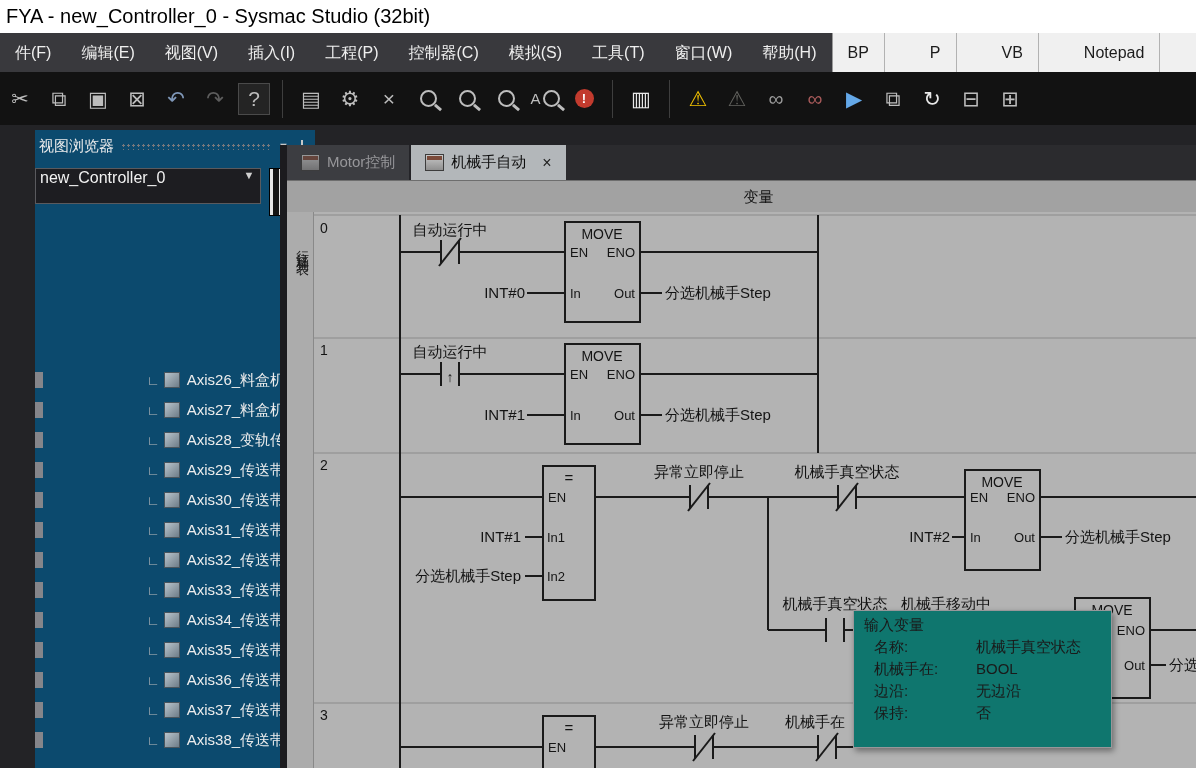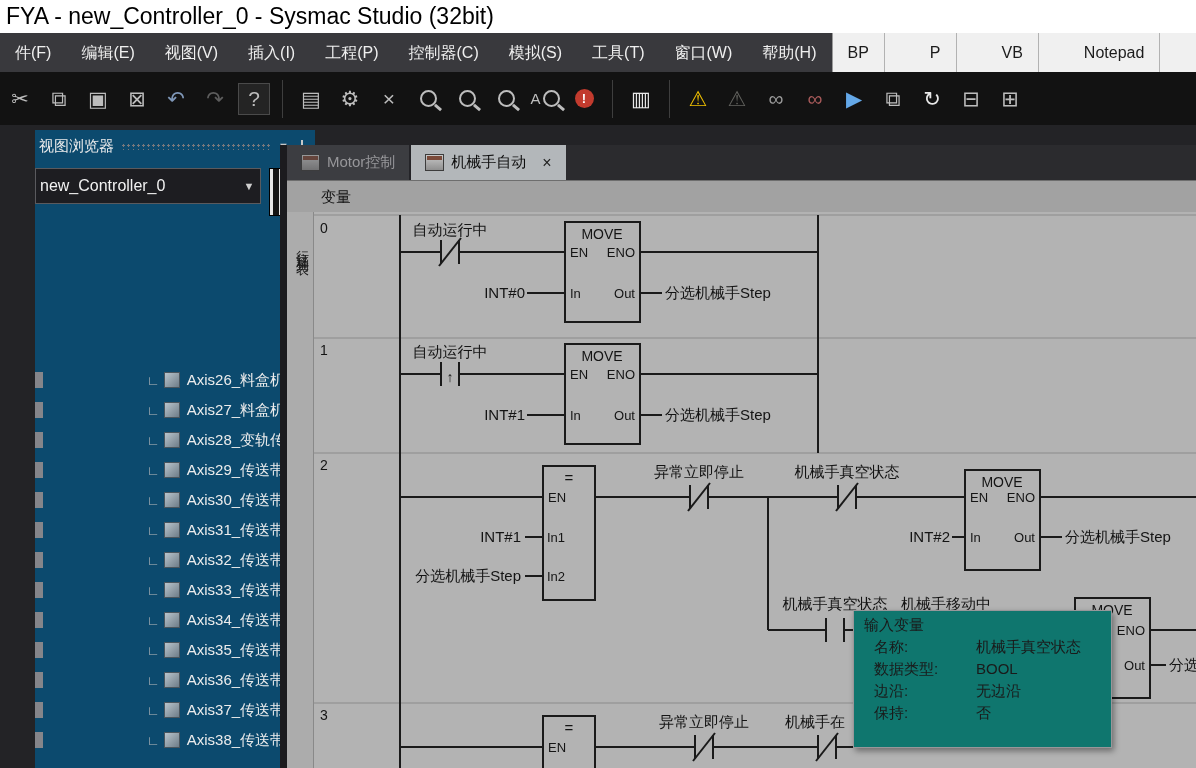--- a/index.html
+++ b/index.html
@@ -1,20 +1,20 @@
 <!DOCTYPE html>
 <html><head>
 <meta charset="utf-8">
 <style>
   html,body{margin:0;padding:0;}
   body{width:1196px;height:768px;overflow:hidden;position:relative;background:#232326;
        font-family:"Liberation Sans","DejaVu Sans",sans-serif;}
   
   .title-bar{position:absolute;top:0;left:0;right:0;height:33px;background:#ffffff;color:#000;
-             font-size:23px;line-height:33px;padding-left:6px;white-space:nowrap;}
+             font-size:20px;line-height:33px;padding-left:6px;white-space:nowrap;}
   
   .menu-bar{position:absolute;top:33px;left:0;right:0;height:39px;background:#39393d;display:flex;align-items:stretch;}
   .menu-item{color:#efefef;font-size:16px;line-height:39px;padding:0 15px;white-space:nowrap;}
   .menu-spacer{flex:1;}
   .menu-buttons{display:flex;background:#f0f0f0;border-left:1px solid #9a9a9a;gap:30px;}
   .menu-button{color:#1c1c1c;font-size:16px;line-height:39px;padding:0 15px;border-right:1px solid #b2b2b2;white-space:nowrap;}
   
   .toolbar{position:absolute;top:72px;left:0;right:0;height:53px;background:#121212;display:flex;align-items:center;gap:7px;padding:0 4px;}
   .tb-icon{width:32px;height:34px;display:flex;align-items:center;justify-content:center;font-size:21px;color:#bdbdbd;flex:none;}
   .tb-btn{border:1px solid #4a4a4a;background:#242424;width:30px;height:30px;}
@@ -30,37 +30,37 @@
   .left-panel{position:absolute;top:130px;left:0;width:280px;bottom:0;background:#0c4a6e;overflow:hidden;margin-left:35px;}
   .splitter{position:absolute;top:145px;left:280px;width:7px;bottom:0;background:#1b1b1e;}
   .panel-header{height:32px;display:flex;align-items:center;gap:7px;color:#ececec;font-size:15px;padding:0 8px 0 4px;}
   .dotted-fill{flex:1;height:7px;background-image:radial-gradient(#78787c 1px,transparent 1.3px);background-size:5px 5px;}
   .hdr-arrow{color:#c8c8c8;font-size:11px;}
   .pin-icon{width:11px;height:13px;position:relative;}
   .pin-icon::before{content:"";position:absolute;left:5px;top:0;width:2px;height:9px;background:#c8c8c8;}
   .pin-icon::after{content:"";position:absolute;left:1px;bottom:1px;width:10px;height:2px;background:#c8c8c8;}
   .controller-row{display:flex;align-items:flex-start;gap:8px;margin:6px 0 0 0;height:48px;}
   .controller-dd{width:224px;height:34px;background:#1d1d21;border:1px solid #5a5a5e;color:#f2f2f2;font-size:16px;
-                 display:flex;align-items:center;}
+                 display:flex;align-items:flex-start;}
   .controller-dd .dd-label{flex:1;padding-left:4px;white-space:nowrap;overflow:hidden;}
   .dd-arrow{width:22px;text-align:center;color:#cfcfcf;font-size:11px;}
   .stripes-icon{width:40px;height:46px;background:repeating-linear-gradient(90deg,#e6e6e6 0 3px,#141414 3px 9px);
                 border:1px solid #000;position:relative;}
   .stripes-icon::after{content:"";position:absolute;right:2px;bottom:2px;width:6px;height:6px;background:#c03a2c;}
   .tree{position:absolute;top:235px;left:0;right:14px;bottom:0;overflow:hidden;}
   .tree-row{height:30px;display:flex;align-items:center;color:#ececec;font-size:15px;white-space:nowrap;position:relative;}
   .edge-sq{position:absolute;left:0;top:7px;width:8px;height:16px;background:#85858a;}
   .lvl-axis{padding-left:112px;}
   .tree-elbow{color:#bdbdbd;font-size:13px;margin-right:4px;}
   .tree-icon{width:14px;height:14px;background:linear-gradient(135deg,#b9c4cc,#6e7d88);border:1px solid #49555d;margin-right:7px;flex:none;}
   .vscroll{position:absolute;top:235px;right:0;width:14px;bottom:0;background:#28282b;}
   .vscroll .arrow{height:16px;text-align:center;color:#909094;font-size:9px;line-height:16px;}
   .vscroll .thumb{position:absolute;left:2px;right:2px;top:215px;height:190px;background:#707075;}
   
-  .main{position:absolute;left:287px;top:145px;right:0;bottom:0;background:#84cc16;}
+  .main{position:absolute;left:287px;top:145px;right:0;bottom:0;background:#84cc16;text-align:center;}
   .tab-bar{height:35px;display:flex;background:#2b2b2e;}
   .tab{display:flex;align-items:center;gap:7px;padding:0 14px;font-size:15px;}
   .tab.inactive{background:#3c3d41;color:#97979a;border-right:2px solid #242428;}
   .tab.active{background:#b3b7ba;color:#0e0e0e;}
   .tab-prog-icon{width:17px;height:15px;border:1px solid #3c3c3c;background:linear-gradient(#c9c9c9,#8f8f8f);position:relative;flex:none;}
   .tab-prog-icon::before{content:"";position:absolute;left:1px;top:1px;right:1px;height:4px;background:#7b4a3a;}
   .tab.inactive .tab-prog-icon{opacity:.65;}
   .tab-close{margin-left:9px;font-size:16px;color:#222;}
   .var-bar{height:32px;background:#a2a2a2;border-top:1px solid #6e6e6e;border-bottom:1px solid #787878;
            color:#101010;font-size:15px;line-height:31px;padding-left:34px;}
@@ -407,21 +407,21 @@
   </div>
 </div>
 
 <div class="tooltip">
   <div class="tt-title">输入变量</div>
   <div class="tt-row">
     <span class="tt-label">名称:</span>
     <span class="tt-value">机械手真空状态</span>
   </div>
   <div class="tt-row">
-    <span class="tt-label">数据类型:</span>
+    <span class="tt-label">机械手在:</span>
     <span class="tt-value">BOOL</span>
   </div>
   <div class="tt-row">
     <span class="tt-label">边沿:</span>
     <span class="tt-value">无边沿</span>
   </div>
   <div class="tt-row">
     <span class="tt-label">保持:</span>
     <span class="tt-value">否</span>
   </div>

